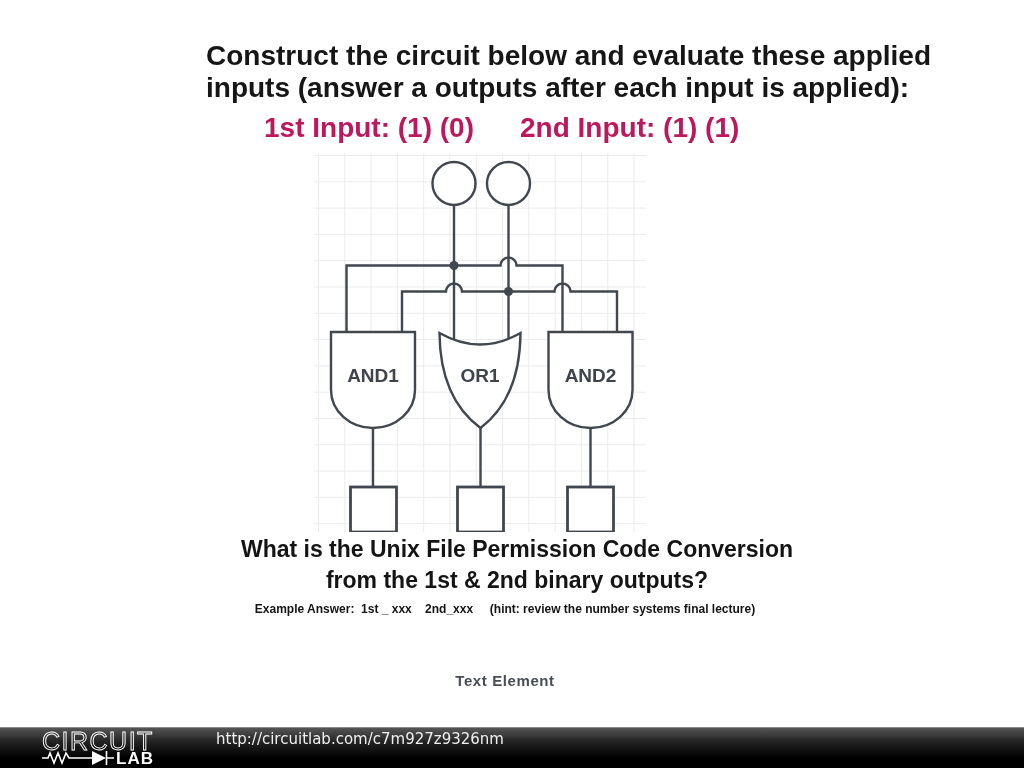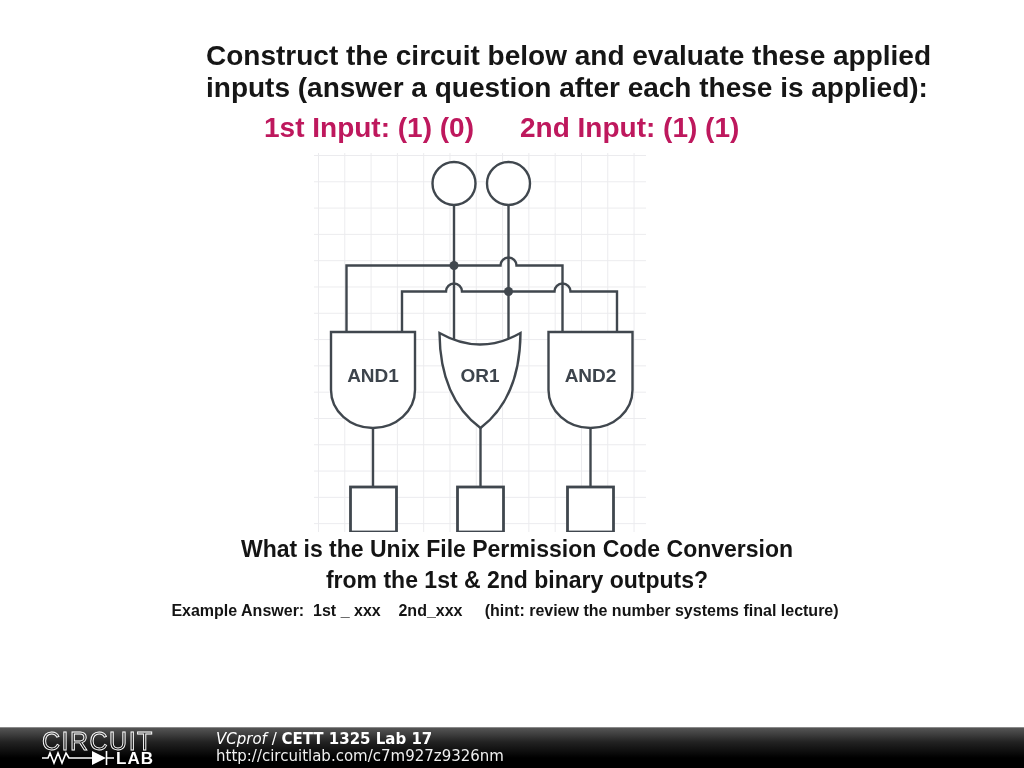--- a/index.html
+++ b/index.html
@@ -23,21 +23,21 @@
       linear-gradient(to bottom,#ebebee 1px,transparent 1px);
     background-size:26.3px 26.3px;background-position:4px 2px;}
   .canvas svg{position:absolute;left:0;top:0;}
   .gate-label{font-family:"Liberation Sans",sans-serif;font-size:19px;
               font-weight:bold;fill:#3d444c;}
 
   
   .question{position:absolute;left:0px;right:14px;top:534px;text-align:center;
             color:#141414;font-weight:bold;}
   .question .q{font-size:23px;line-height:31px;padding-left:24px;}
-  .question .example{font-size:16px;margin-top:6px;white-space:pre;}
+  .question .example{font-size:12px;margin-top:6px;white-space:pre;}
 
   .text-element{position:absolute;left:0;right:14px;top:672px;text-align:center;
                 color:#474e57;font-size:15px;font-weight:bold;letter-spacing:0.6px;}
 
   
   .footer{position:absolute;left:0;right:0;bottom:0;height:40px;
           border-top:1px solid #8a8a8a;
           background:linear-gradient(180deg,#555 0%,#222 35%,#000 75%);
           color:#fff;font-family:"DejaVu Sans",sans-serif;margin-top:20px;}
   .logo{position:absolute;left:40px;top:1px;}
@@ -47,21 +47,21 @@
   .footer-text .sep{white-space:pre;}
   .footer-text .l2{color:#efefef;text-align:center;}
 </style>
 </head>
 <body>
 
 <div class="slide">
 
   <div class="title">
     <div>Construct the circuit below and evaluate these applied</div>
-    <div>inputs (answer a question after each these is applied):</div>
+    <div>inputs (answer a outputs after each input is applied):</div>
   </div>
 
   <div class="input-label" id="in1">1st Input: (1) (0)</div>
   <div class="input-label" id="in2">2nd Input: (1) (1)</div>
 
   <div class="canvas">
     <svg width="332" height="379" viewBox="327 153 332 379" xmlns="http://www.w3.org/2000/svg">
       <g stroke="#40474e" stroke-width="2.4" fill="none">
 
         <path d="M467,205 V347"></path>
@@ -92,30 +92,30 @@
       <text class="gate-label" x="603.5" y="382" text-anchor="middle">AND2</text>
     </svg>
   </div>
 
   <div class="question">
     <div class="q">What is the Unix File Permission Code Conversion</div>
     <div class="q">from the 1st &amp; 2nd binary outputs?</div>
     <div class="example">Example Answer:  1st _ xxx    2nd_xxx     (hint: review the number systems final lecture)</div>
   </div>
 
+  <div class="text-element">Text Element</div>
 
   <div class="footer">
     <svg class="logo" width="154" height="38" viewBox="0 0 154 38" xmlns="http://www.w3.org/2000/svg">
       <text x="2" y="21" font-family="Liberation Sans, sans-serif" font-size="25" letter-spacing="1.5" fill="none" stroke="#fff" stroke-width="0.9">CIRCUIT</text>
       <g stroke="#fff" stroke-width="1.6" fill="none">
         <path d="M2,29 H8 L10,24 L14,34 L18,24 L22,34 L26,24 L29,29 H52"></path>
         <path d="M66.5,22 V36 M66,29 H74"></path>
       </g>
       <polygon points="52,22 52,36 66,29" fill="#fff"></polygon>
       <text x="76" y="35" font-family="Liberation Sans, sans-serif" font-size="17" font-weight="bold" letter-spacing="1" fill="#fff">LAB</text>
     </svg>
     <div class="footer-text">
-      <div class="l1"><i>VCprof</i><span class="sep"> / </span><b>CETT 1325 Lab 17</b></div>
       <div class="l2">http://circuitlab.com/c7m927z9326nm</div>
     </div>
   </div>
 
 </div>
 
 </body></html>

